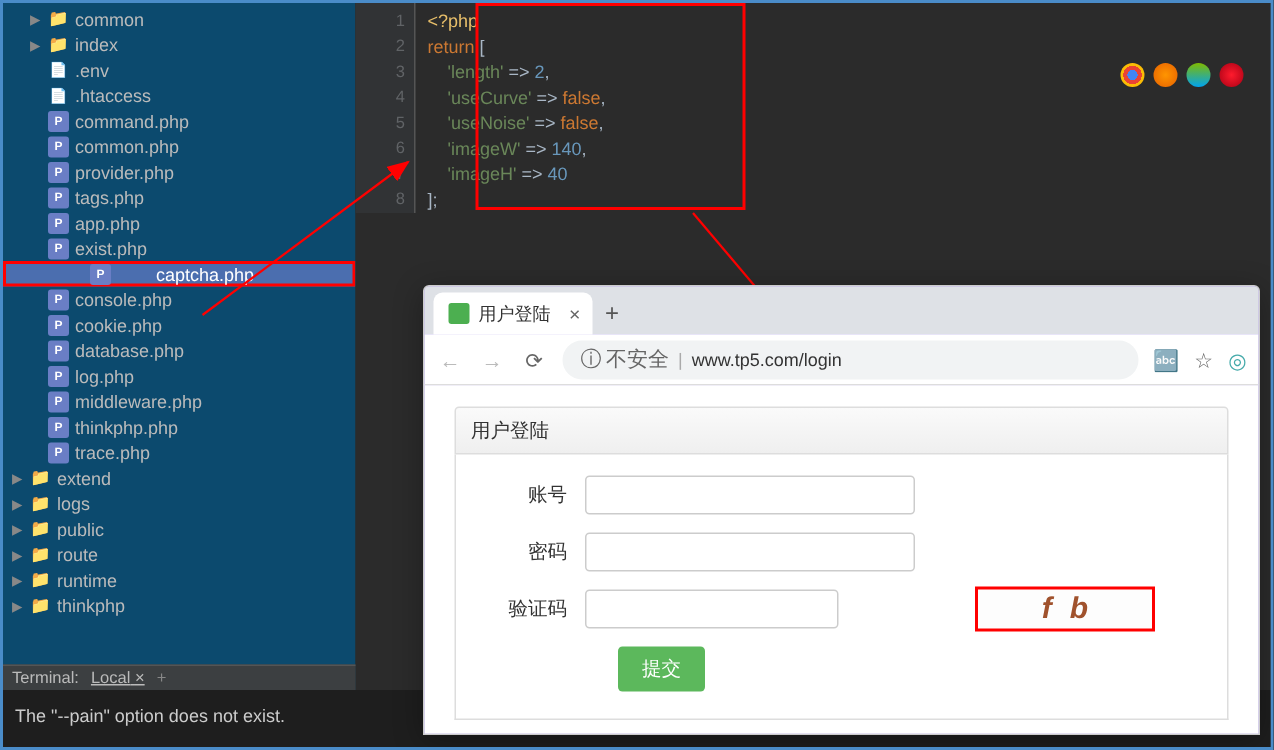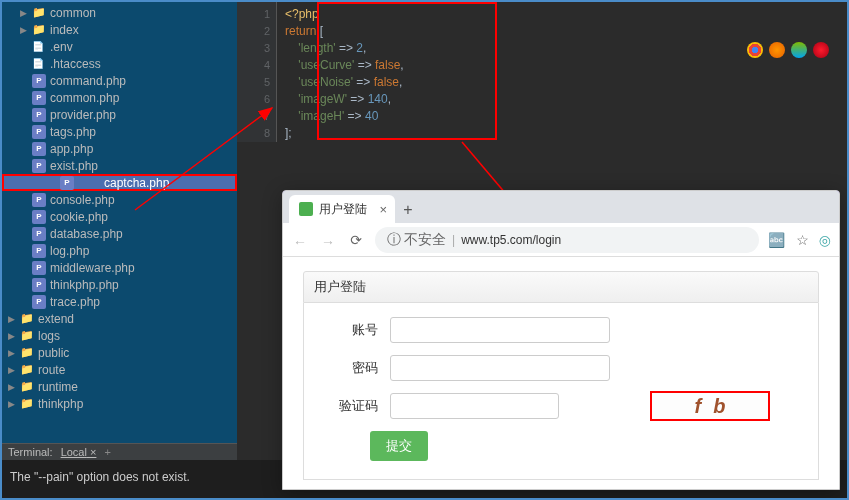--- a/index.html
+++ b/index.html
@@ -64,21 +64,21 @@
 .url-field .insecure::before { content: "ⓘ"; }
 .url-field .sep { color: #aaa; }
 .addr-right { display: flex; gap: 10px; color: #666; font-size: 14px; }
 .page { padding: 14px 20px; background: #fff; }
 .panel-title { background: linear-gradient(#fafafa,#efefef); border: 1px solid #ddd; padding: 6px 10px; font-size: 13px; color: #333; border-radius: 3px 3px 0 0; }
 .form { border: 1px solid #ddd; border-top: none; padding: 14px 18px 18px; }
 .form-row { display: flex; align-items: center; margin-bottom: 12px; font-size: 13px; }
 .form-row label { width: 56px; text-align: right; margin-right: 12px; color: #333; }
 .form-row input { flex: 0 0 220px; height: 26px; border: 1px solid #ccc; border-radius: 3px; padding: 0 6px; font-size: 12px; }
 .captcha-img { width: 120px; height: 30px; border: 2px solid red; margin-left: 4px; display: flex; align-items: center; justify-content: center; gap: 12px; font-family: serif; font-style: italic; font-weight: bold; font-size: 20px; color: #a0522d; background: #fdfdfd; position: absolute; right: 30px; }
-.submit-btn { background: #5cb85c; color: #fff; border: none; padding: 6px 16px; border-radius: 3px; font-size: 13px; cursor: pointer; margin-left: 48px; }
+.submit-btn { background: #5cb85c; color: #fff; border: none; padding: 6px 16px; border-radius: 3px; font-size: 13px; cursor: pointer; margin-left: 90px; }
 </style>
 </head>
 <body>
 
 <div class="ide">
   <div class="sidebar">
     <div class="tree">
       <div class="tree-item indent-1">
           <span class="arrow right"></span>
           <span class="icon folder"></span>

